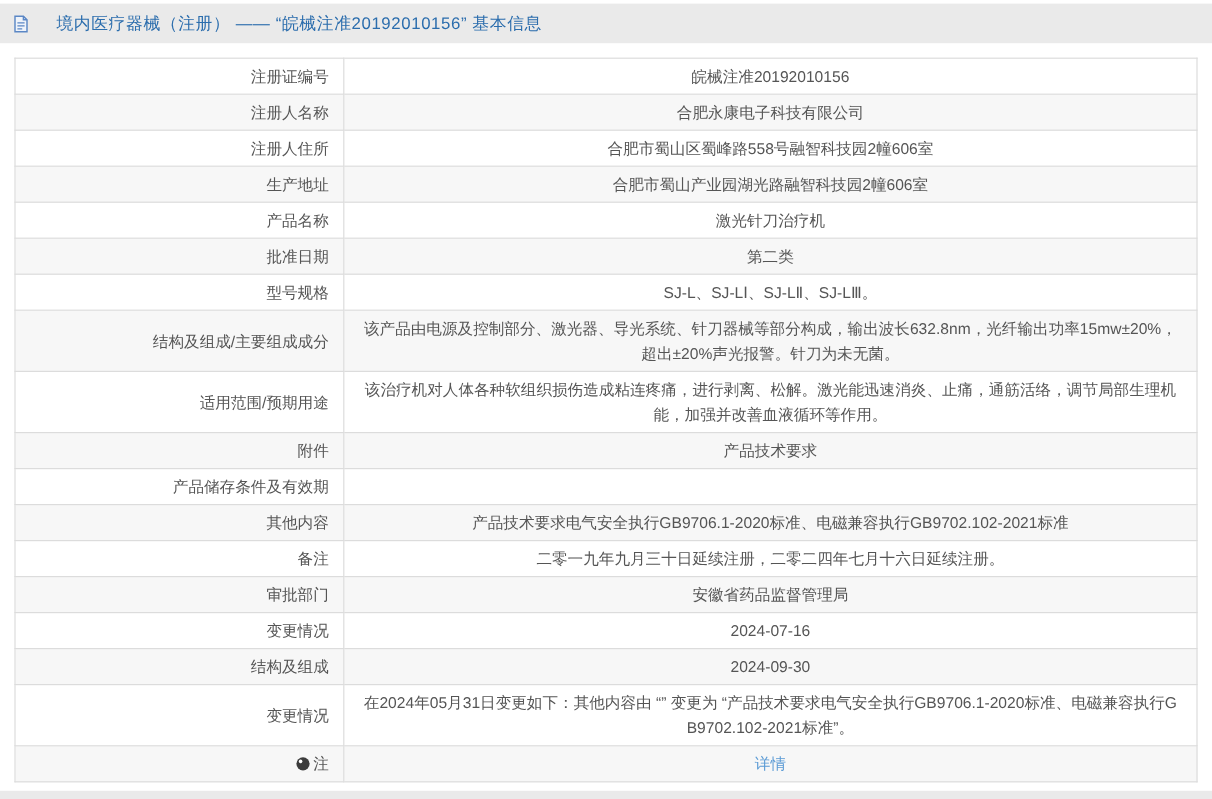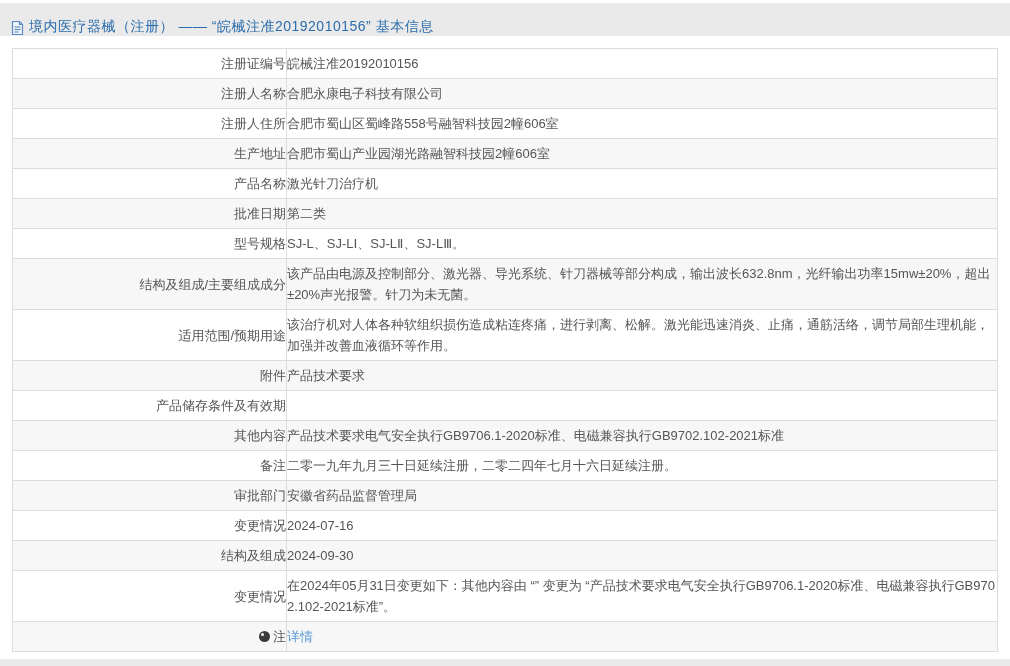--- a/index.html
+++ b/index.html
@@ -8,22 +8,23 @@
     font-family: "Liberation Sans", "DejaVu Sans", sans-serif;
     background: #ffffff;
     position: relative;
     overflow: hidden;
   }
   .header-band {
     margin-top: 3px;
     height: 33px;
     background: #eaeaea;
     display: flex;
-    align-items: flex-end;
+    align-items: center;
     padding-left: 10px;
+    gap: 18px;
   }
   .doc-icon {
     display: inline-flex;
     margin-right: 4px;
     flex: 0 0 auto;
   }
   .page-title {
     color: #2b6dad;
     font-size: 14px;
     letter-spacing: 0.5px;
@@ -33,34 +34,34 @@
   }
   table.info-table {
     width: 986px;
     border-collapse: collapse;
     table-layout: fixed;
     font-size: 13px;
     color: #555555;
   }
   table.info-table td {
     border: 1px solid #dcdcdc;
-    padding: 4px 0;
+    padding: 4px 12px;
     line-height: 21px;
     vertical-align: middle;
     word-break: break-all;
     margin-top: 32px;
   }
   td.label-cell {
     width: 274px;
     text-align: right;
     color: #555555;
     white-space: nowrap;
   }
   td.value-cell {
-    text-align: left;
+    text-align: center;
     color: #555555;
   }
   tr:nth-child(even) { background: #f7f7f7; }
   tr:nth-child(odd)  { background: #ffffff; }
   a.detail-link {
     color: #5b9bd5;
     text-decoration: none;
   }
   .note-icon {
     display: inline-block;

